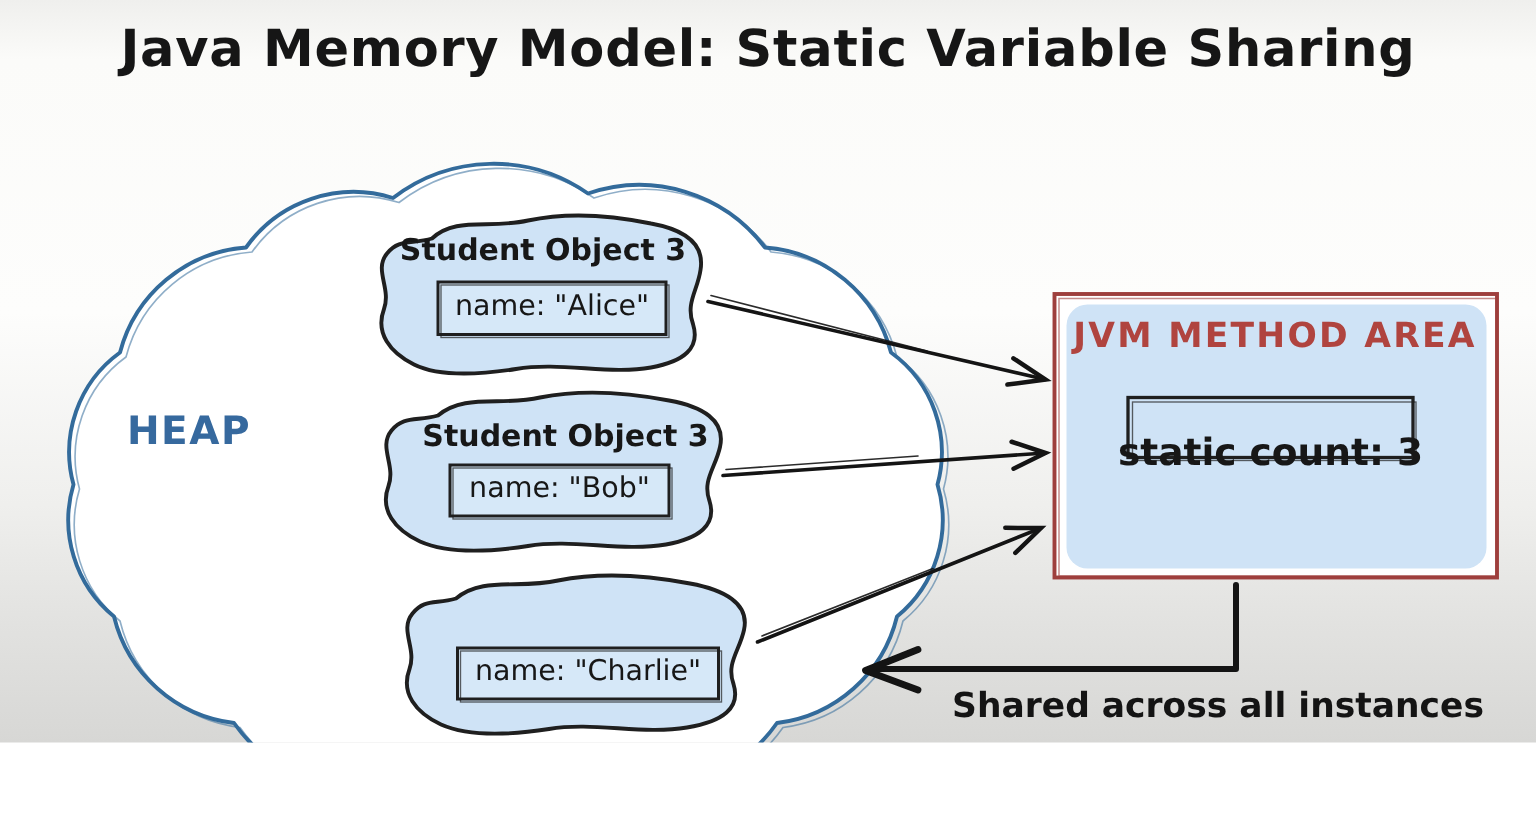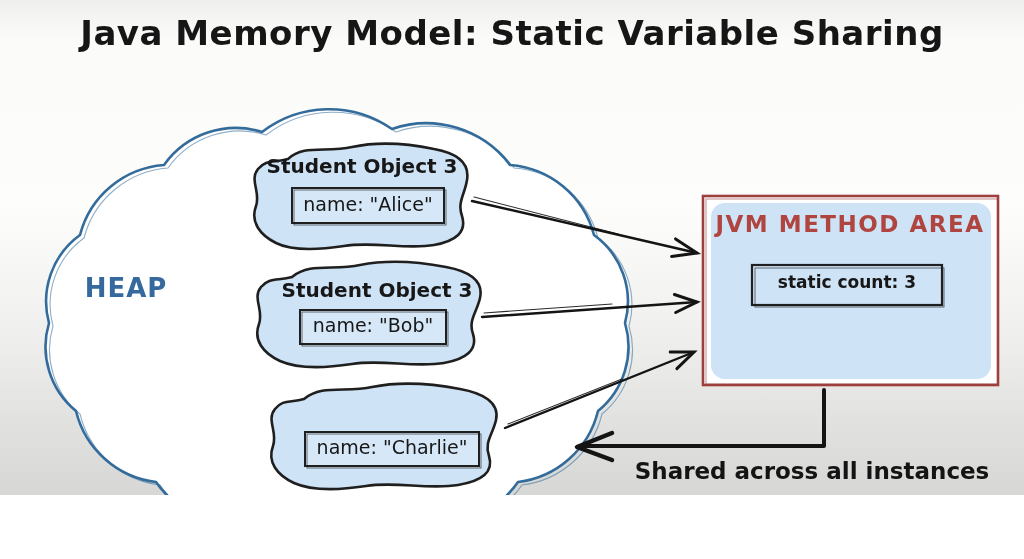--- a/index.html
+++ b/index.html
@@ -64,23 +64,23 @@
   }
   .jvm-title {
     top: 211px;
     left: 850px;
     font-size: 23px;
     font-weight: 700;
     letter-spacing: 1.5px;
     color: #b0443f;
   }
   .static-field {
-    top: 273px;
+    top: 288px;
     left: 847px;
-    font-size: 17px;
+    font-size: 25px;
     font-weight: 600;
     color: #171717;
   }
   .annotation {
     top: 458px;
     left: 812px;
     font-size: 23px;
     font-weight: 600;
     color: #141414;
   }

